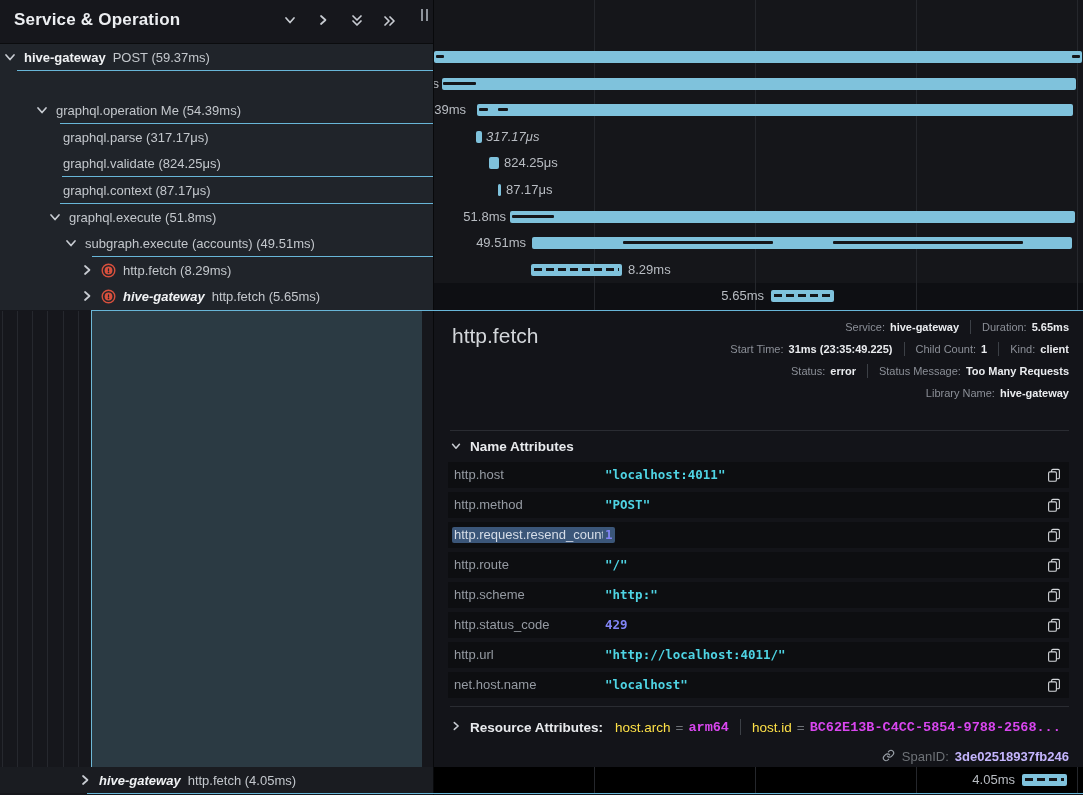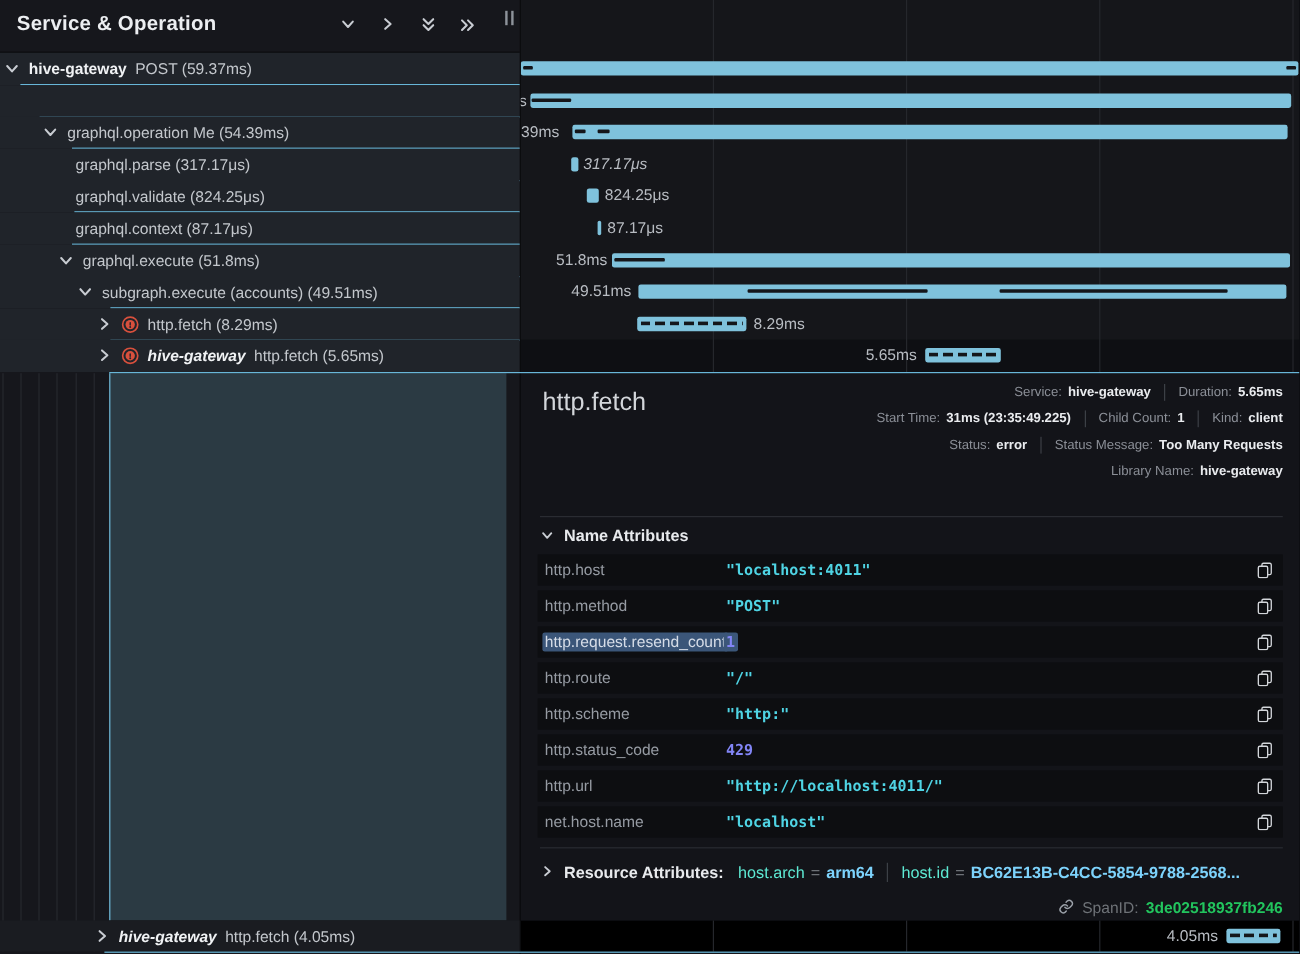--- a/index.html
+++ b/index.html
@@ -53,26 +53,26 @@
   .attr-row{position:absolute;left:14px;width:621px;height:26px;background:#0d0e11;}
   .attr-key{position:absolute;left:6px;top:5px;font-size:13px;color:#969ba3;line-height:16px;}
   .attr-key.sel{background:#3b5679;color:#d6dde8;border-radius:2px;padding:0 2px;left:4px;}
   .attr-val{position:absolute;left:157px;top:5px;font-family:"DejaVu Sans Mono",monospace;font-size:12.5px;font-weight:bold;line-height:16px;}
   .attr-val.string{color:#4fd4e4;}
   .attr-val.number{color:#8285f6;}
   .attr-val.sel{background:#3b5679;border-radius:2px;padding:0 2px;left:155px;}
   .copy-btn{position:absolute;right:8px;top:6px;width:14px;height:14px;cursor:pointer;display:inline-flex;}
   .res-line{position:absolute;left:16px;top:404px;height:24px;display:flex;align-items:center;font-size:13.5px;white-space:nowrap;}
   .res-title{font-weight:bold;color:#e8eaed;margin-left:6px;margin-right:12px;}
-  .res-key{color:#5eead4;}
+  .res-key{color:#fde047;}
   .res-eq{color:#6e7277;margin:0 5px;}
-  .res-val{color:#7dd3fc;font-weight:bold;}
+  .res-val{color:#d946ef;font-weight:bold;font-family:Liberation Mono, monospace;}
   .spanid{position:absolute;right:14px;top:435px;height:20px;display:flex;align-items:center;gap:6px;font-size:13px;}
   .spanid .sl{color:#6e7277;}
-  .spanid .sv{color:#22c55e;font-weight:bold;}
+  .spanid .sv{color:#c4b5fd;font-weight:bold;}
 </style>
 </head>
 <body>
 
 <div class="app">
 
   <div class="tree">
     <div class="tree-header">
       <div class="tree-title">Service &amp; Operation</div>
       <div class="hdr-icons">

